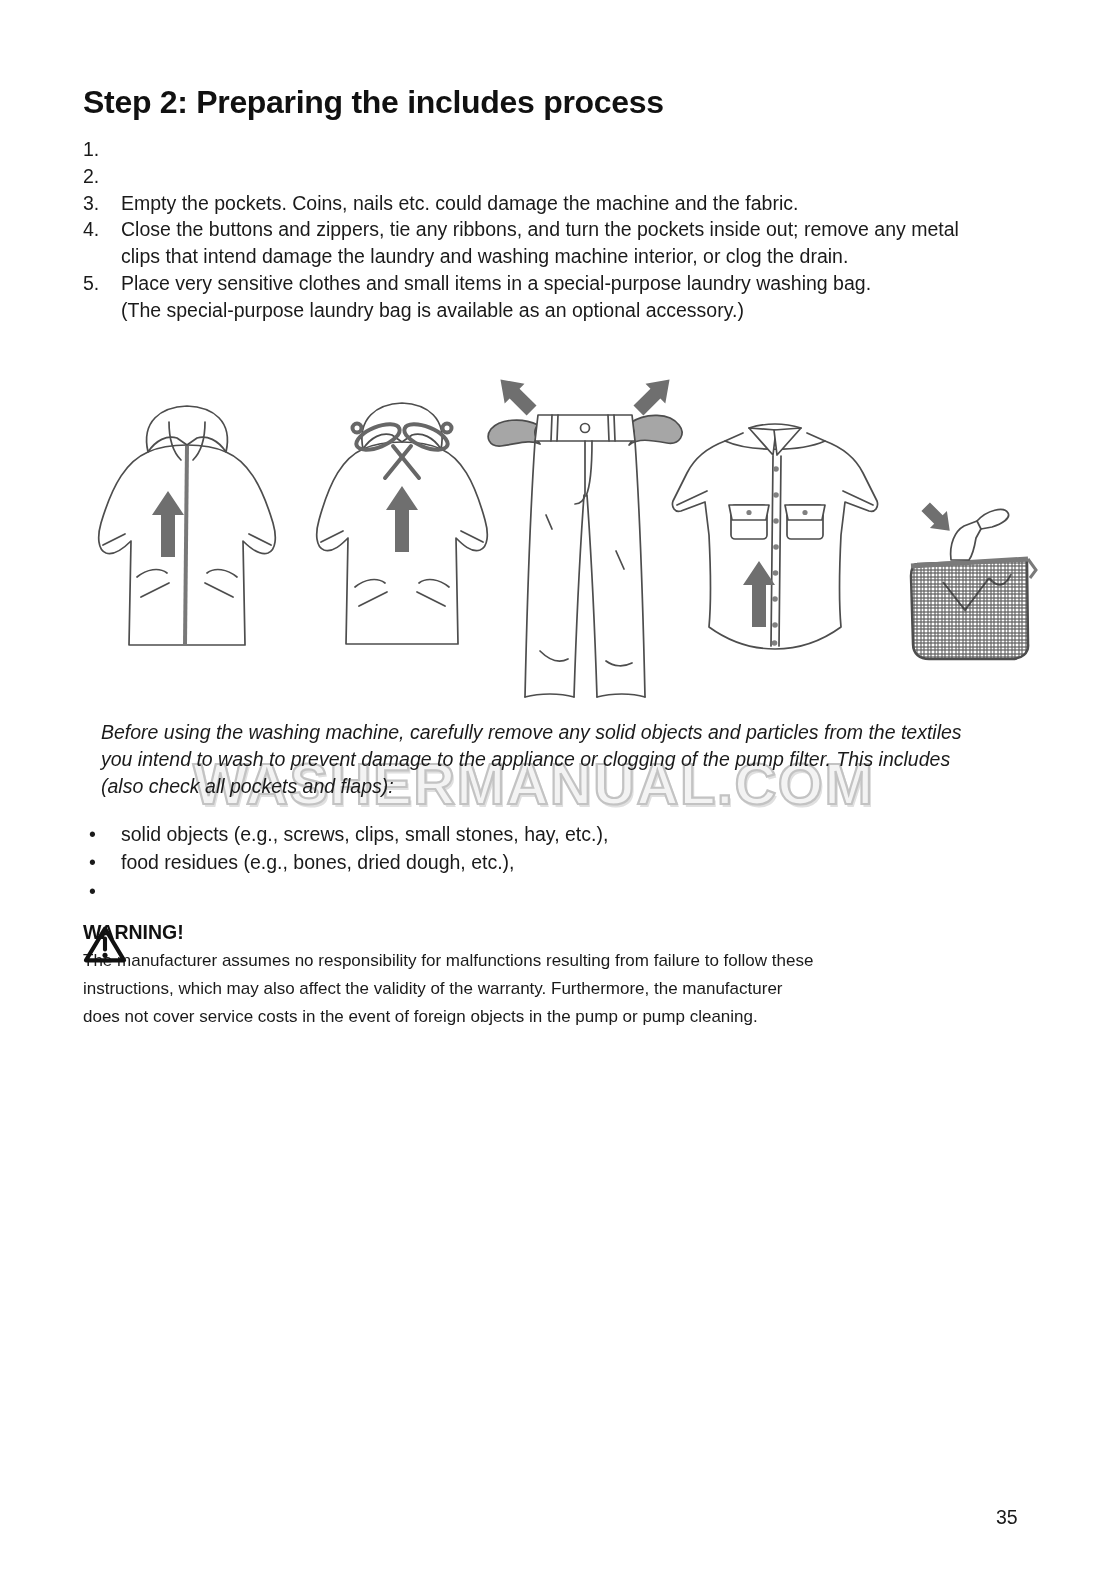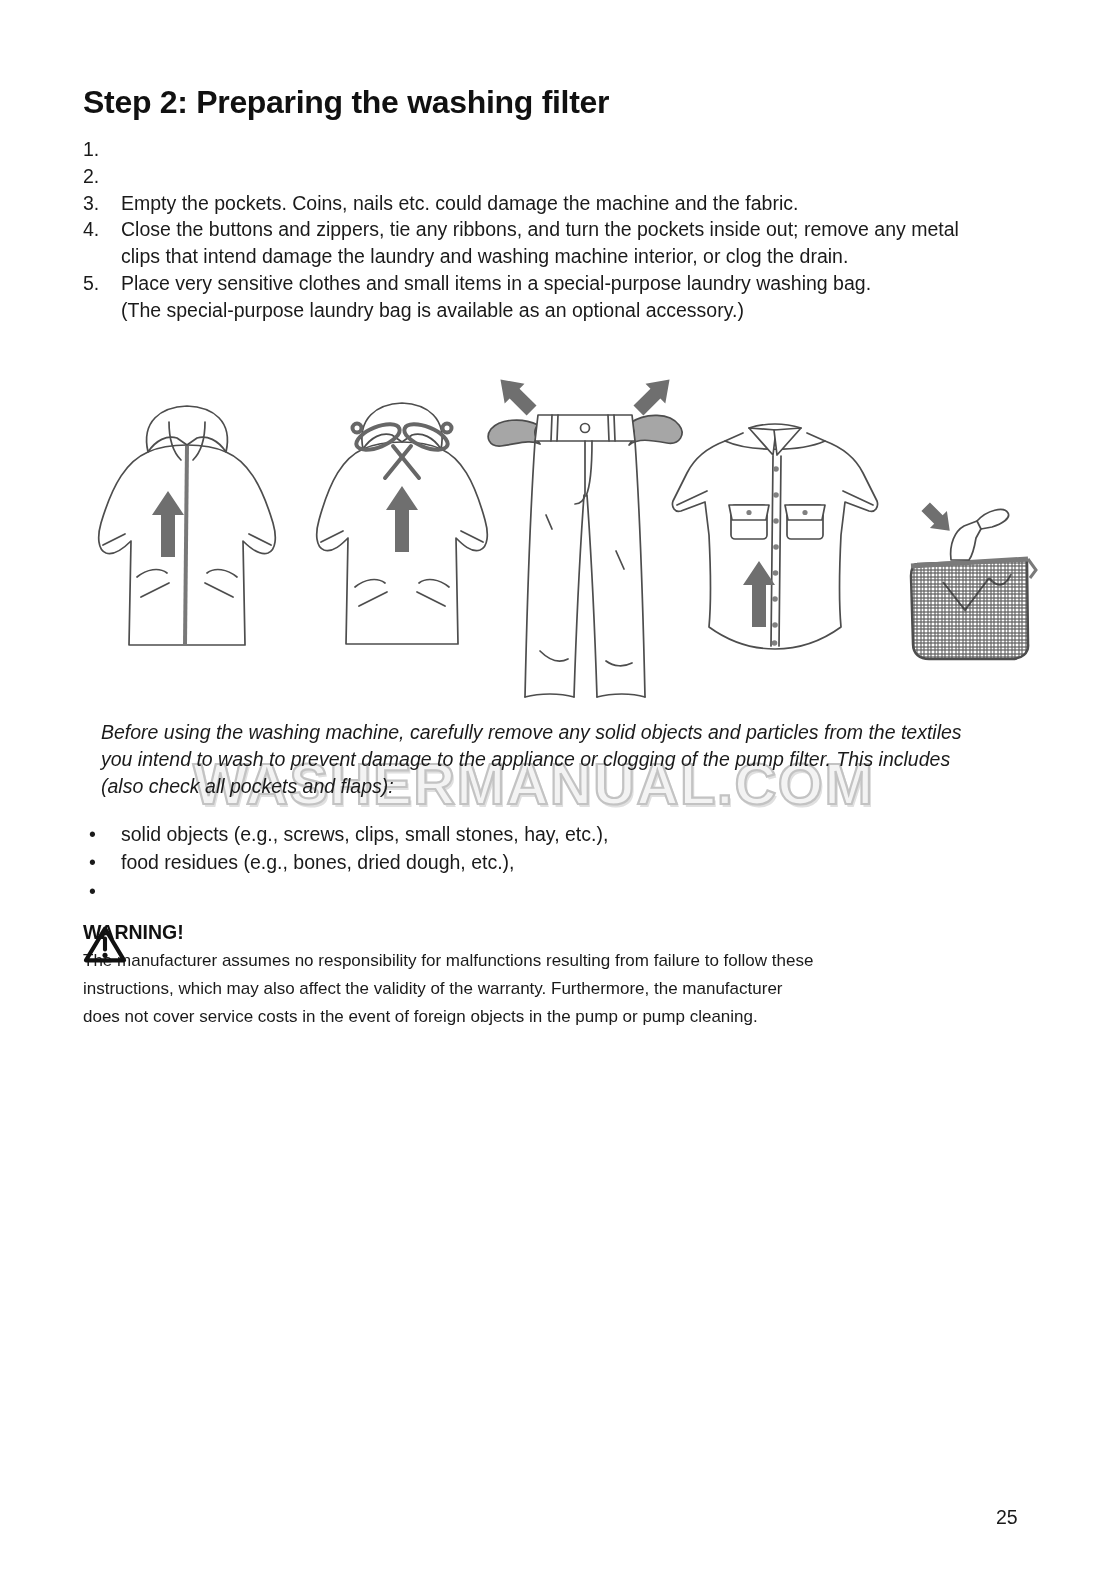--- a/index.html
+++ b/index.html
@@ -52,21 +52,21 @@
   .warning-label { font-size:19.5px; font-weight:bold; line-height:30px; color:#111; }
   .warning-text { font-size:17px; line-height:28px; white-space:pre-line; }
 
   .page-number { position:absolute; left:996px; top:1506px; font-size:19.5px; }
 </style>
 </head>
 <body>
 
 <div class="page">
 
-  <h1 class="page-title">Step 2: Preparing the washing filter</h1>
+  <h1 class="page-title">Step 2: Preparing the includes process</h1>
 
   <ol class="steps">
     <li class="step">
       <span class="step-num">1.</span>
     </li>
     <li class="step">
       <span class="step-num">2.</span>
     </li>
     <li class="step">
       <span class="step-num">3.</span>
@@ -225,15 +225,15 @@
       </svg>
     </span>
     <div class="warning-body">
       <div class="warning-label">WARNING!</div>
       <div class="warning-text">The manufacturer assumes no responsibility for malfunctions resulting from failure to follow these
 instructions, which may also affect the validity of the warranty. Furthermore, the manufacturer
 does not cover service costs in the event of foreign objects in the pump or pump cleaning.</div>
     </div>
   </div>
 
-  <div class="page-number">25</div>
+  <div class="page-number">35</div>
 
 </div>
 
 </body></html>

